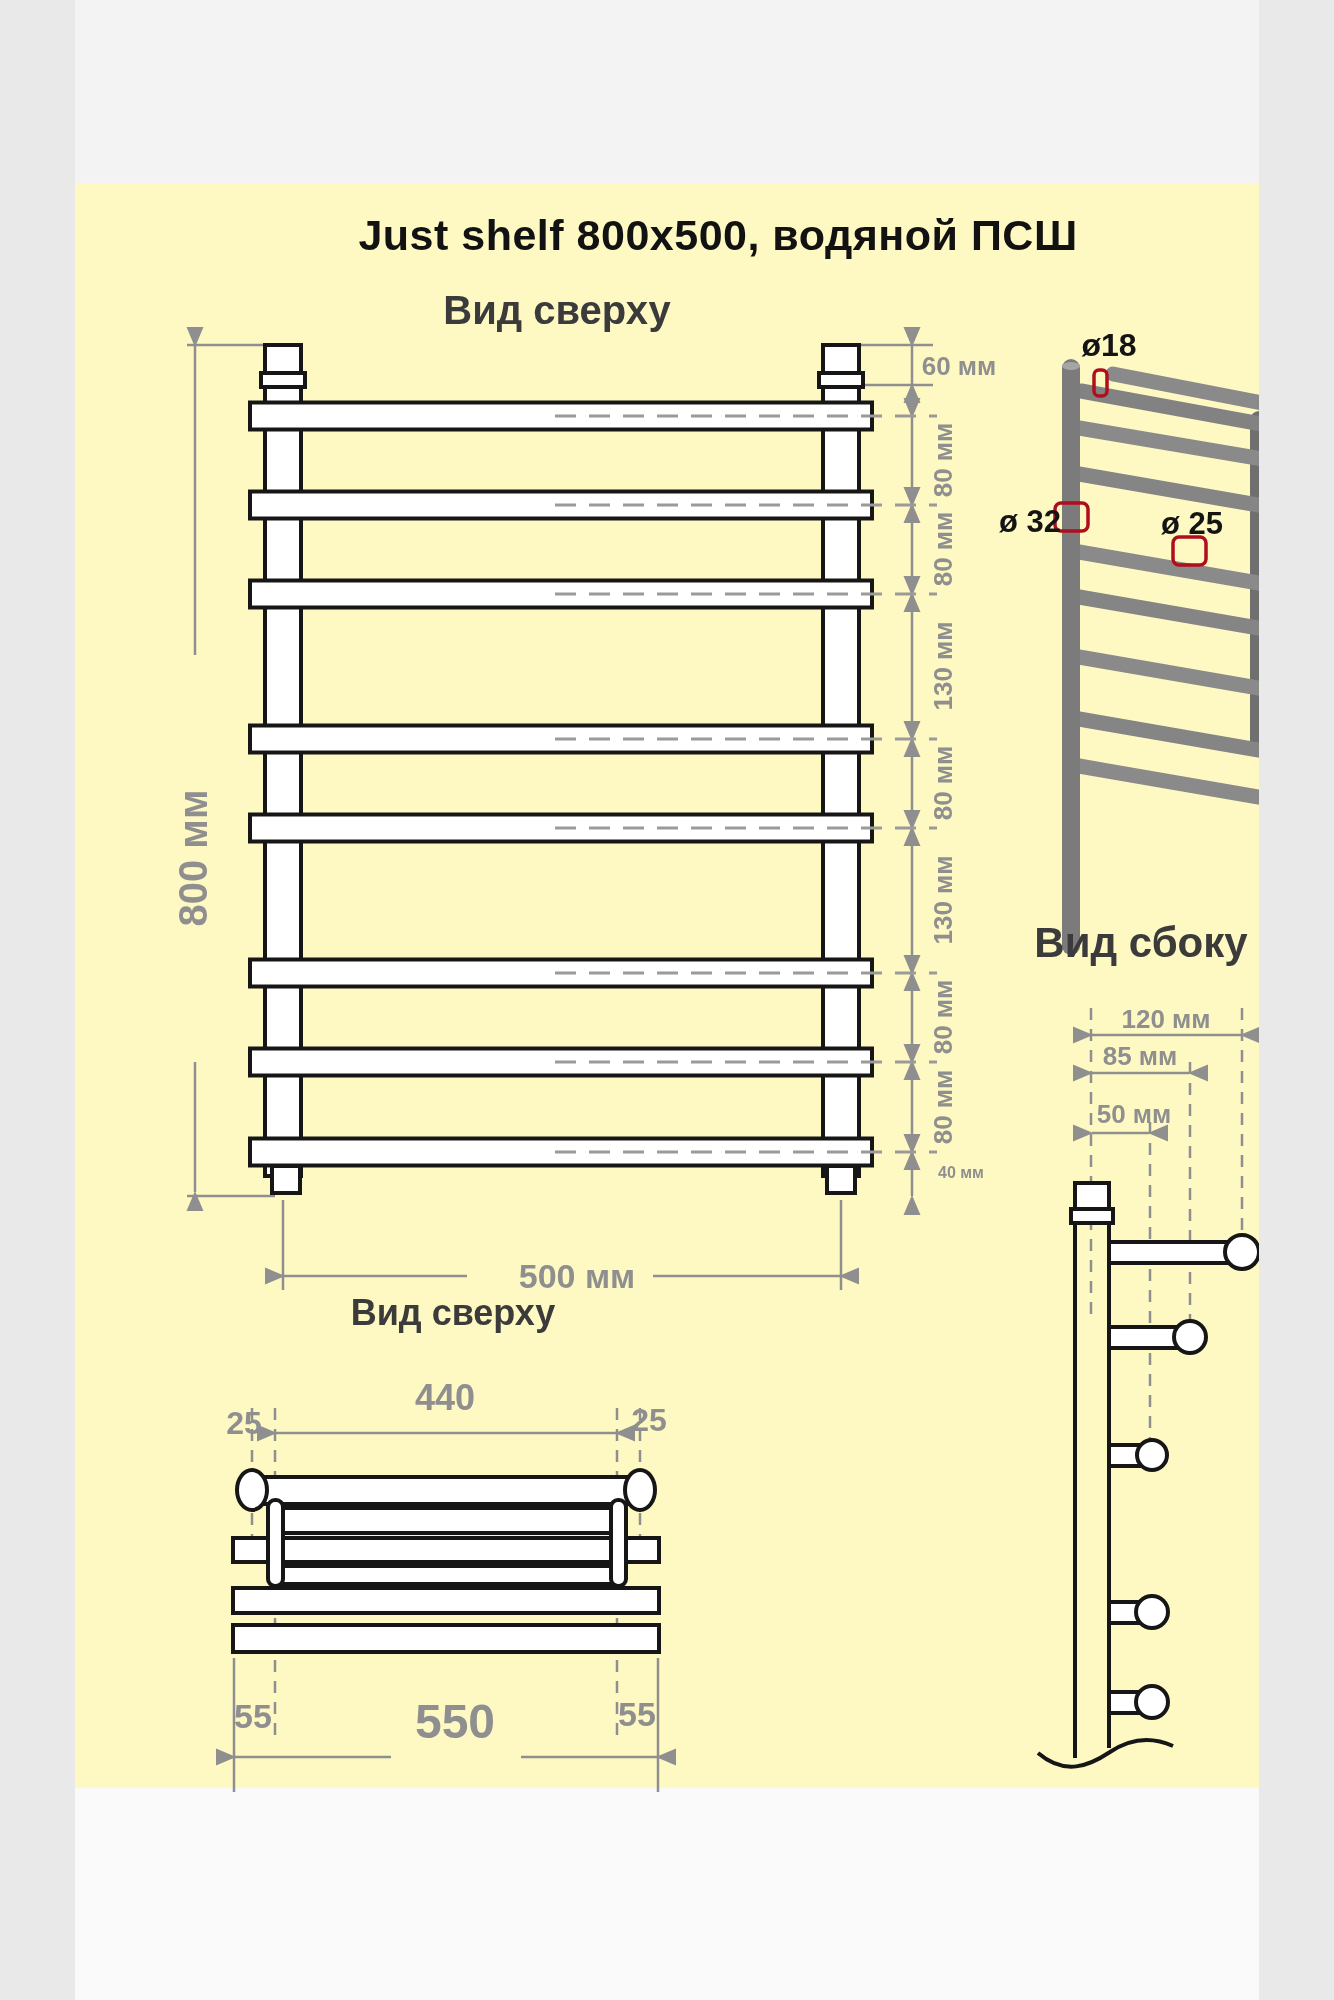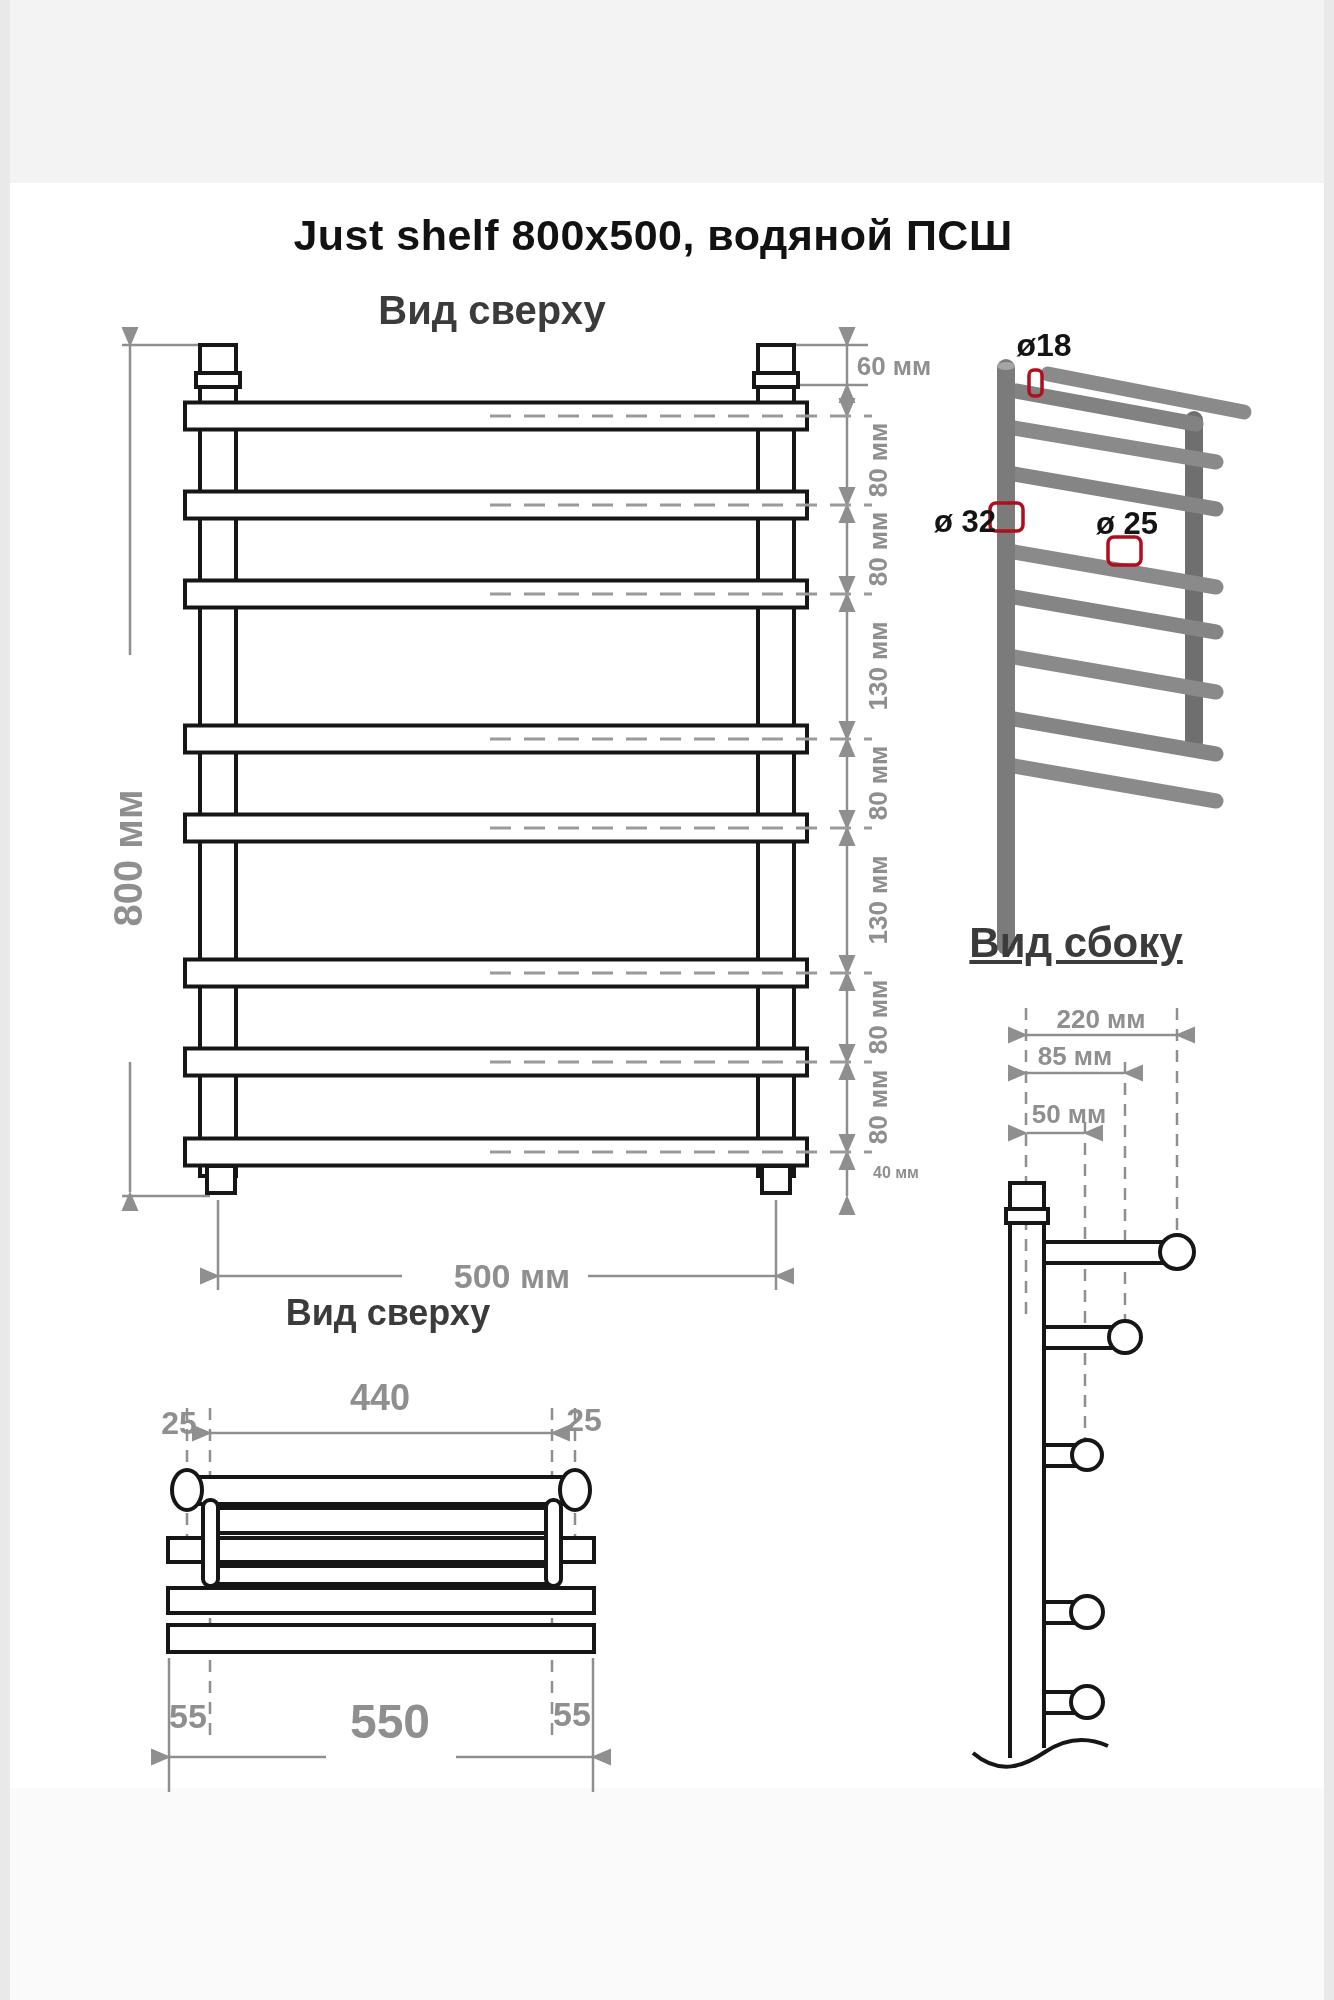--- a/index.html
+++ b/index.html
@@ -1,18 +1,18 @@
 <!DOCTYPE html>
 <html><head>
 <meta charset="utf-8">
 <style>
   html,body{margin:0;padding:0;background:#e9e9e9;}
   .canvas{
-    position:relative;width:1314px;height:2000px;margin:0 auto;
-    background:#ffffff;overflow:hidden;
+    position:relative;width:1184px;height:2000px;margin:0 auto;
+    background:#fef9c3;overflow:hidden;
     font-family:"Liberation Sans","DejaVu Sans",sans-serif;
   }
   .band-top{position:absolute;left:0;top:0;width:1334px;height:183px;background:#f3f3f3;}
   .band-bottom{position:absolute;left:0;top:1788px;width:1334px;height:212px;background:#fafafa;}
   svg{position:absolute;left:0;top:0;}
   .lbl{position:absolute;transform:translate(-50%,-50%);white-space:nowrap;line-height:1;}
   .vlbl{position:absolute;transform:translate(-50%,-50%) rotate(-90deg);white-space:nowrap;line-height:1;}
   .page-title{font-size:43px;font-weight:bold;color:#121212;letter-spacing:0.5px;}
   .view-title{font-size:41px;font-weight:bold;color:#3b3b3b;}
   .dim{color:#8f8f8f;font-weight:bold;}
@@ -170,40 +170,40 @@
       <ellipse cx="177" cy="1490" rx="15" ry="20"></ellipse>
       <ellipse cx="565" cy="1490" rx="15" ry="20"></ellipse>
       <rect x="193" y="1500" width="15" height="86" rx="7"></rect>
       <rect x="536" y="1500" width="15" height="86" rx="7"></rect>
     </g>
   </svg>
 
   <div class="lbl page-title" style="left:643px;top:235px;">Just shelf 800x500, водяной ПСШ</div>
 
   <div class="lbl view-title" style="left:482px;top:310px;font-size:40px;">Вид сверху</div>
-  <div class="lbl view-title" style="left:1066px;top:943px;font-size:42px;text-decoration:underline;">Вид сбоку</div>
+  <div class="lbl view-title" style="left:1066px;top:943px;font-size:42px;">Вид сбоку</div>
   <div class="lbl view-title" style="left:378px;top:1313px;font-size:36px;">Вид сверху</div>
 
   <div class="vlbl dim dim-40" style="left:118px;top:858px;">800 мм</div>
   <div class="lbl dim dim-34" style="left:486px;top:1276px;margin-left:16px;">500 мм</div>
   <div class="lbl dim dim-26" style="left:884px;top:366px;">60 мм</div>
   <div class="vlbl dim dim-26" style="left:868px;top:460px;">80 мм</div>
   <div class="vlbl dim dim-26" style="left:868px;top:549px;">80 мм</div>
   <div class="vlbl dim dim-26" style="left:868px;top:666px;">130 мм</div>
   <div class="vlbl dim dim-26" style="left:868px;top:783px;">80 мм</div>
   <div class="vlbl dim dim-26" style="left:868px;top:900px;">130 мм</div>
   <div class="vlbl dim dim-26" style="left:868px;top:1017px;">80 мм</div>
   <div class="vlbl dim dim-26" style="left:868px;top:1107px;">80 мм</div>
   <div class="lbl dim dim-24" style="left:886px;top:1173px;">40 мм</div>
 
   <div class="lbl dia" style="left:1034px;top:345px;font-size:32px;">ø18</div>
   <div class="lbl dia" style="left:955px;top:521px;">ø 32</div>
   <div class="lbl dia" style="left:1117px;top:523px;">ø 25</div>
 
-  <div class="lbl dim dim-26" style="left:1091px;top:1019px;">220 мм</div>
+  <div class="lbl dim dim-26" style="left:1091px;top:1019px;">120 мм</div>
   <div class="lbl dim dim-26" style="left:1065px;top:1056px;">85 мм</div>
   <div class="lbl dim dim-26" style="left:1059px;top:1114px;">50 мм</div>
 
   <div class="lbl dim dim-46" style="left:370px;top:1398px;">440</div>
   <div class="lbl dim dim-32" style="left:169px;top:1423px;">25</div>
   <div class="lbl dim dim-32" style="left:574px;top:1420px;">25</div>
   <div class="lbl dim dim-48" style="left:380px;top:1722px;">550</div>
   <div class="lbl dim dim-34" style="left:178px;top:1716px;">55</div>
   <div class="lbl dim dim-34" style="left:562px;top:1714px;">55</div>
 </div>

